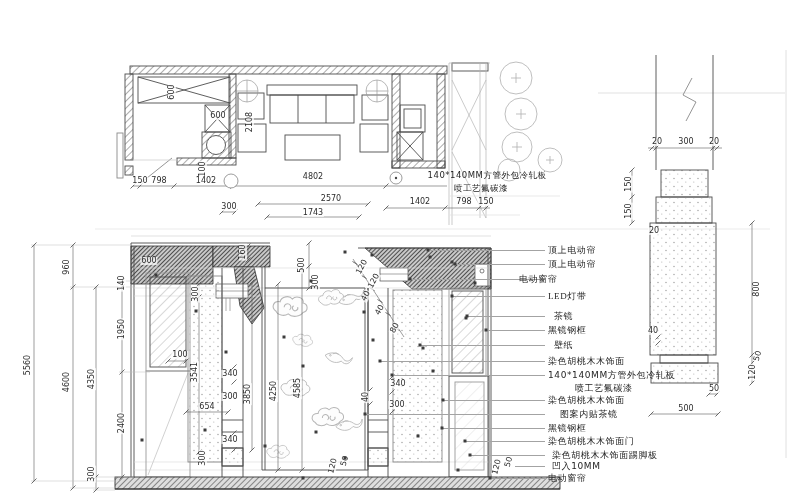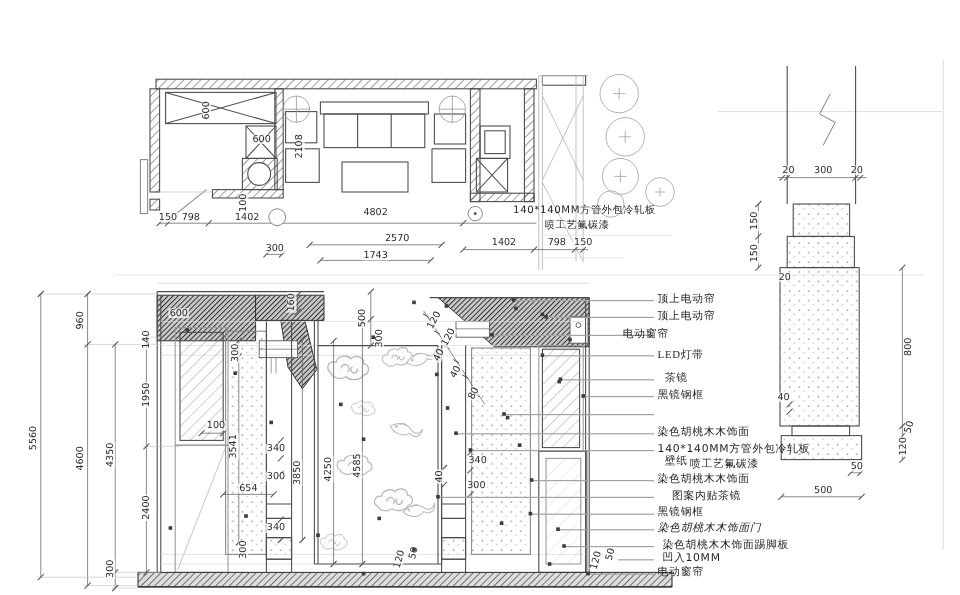--- a/index.html
+++ b/index.html
@@ -287,40 +287,40 @@
       <div class="dot" style="left: 452px; top: 296px;"></div>
       <div class="callout-label" style="left: 548px; top: 296px; font-family: Liberation Serif, serif;">LED灯带</div>
       <div class="leader" style="left: 467px; top: 316px; width: 78px;"></div>
       <div class="dot" style="left: 467px; top: 316px;"></div>
       <div class="callout-label" style="left: 554px; top: 316px;">茶镜</div>
       <div class="leader" style="left: 486px; top: 330px; width: 59px;"></div>
       <div class="dot" style="left: 486px; top: 330px;"></div>
       <div class="callout-label" style="left: 548px; top: 330px;">黑镜钢框</div>
       <div class="leader" style="left: 420px; top: 345px; width: 125px;"></div>
       <div class="dot" style="left: 420px; top: 345px;"></div>
-      <div class="callout-label" style="left: 554px; top: 345px; margin-top: 40px;">壁纸</div>
+      <div class="callout-label" style="left: 554px; top: 345px;">壁纸</div>
       <div class="leader" style="left: 380px; top: 361px; width: 165px;"></div>
       <div class="dot" style="left: 380px; top: 361px;"></div>
       <div class="callout-label" style="left: 548px; top: 361px;">染色胡桃木木饰面</div>
       <div class="leader" style="left: 392px; top: 375px; width: 153px;"></div>
       <div class="dot" style="left: 392px; top: 375px;"></div>
       <div class="callout-label" style="left: 548px; top: 375px;">140*140MM方管外包冷轧板</div>
       <div class="callout-label" style="left: 575px; top: 388px;">喷工艺氟碳漆</div>
       <div class="leader" style="left: 443px; top: 400px; width: 102px;"></div>
       <div class="dot" style="left: 443px; top: 400px;"></div>
       <div class="callout-label" style="left: 548px; top: 400px;">染色胡桃木木饰面</div>
       <div class="leader" style="left: 365px; top: 414px; width: 180px;"></div>
       <div class="dot" style="left: 365px; top: 414px;"></div>
       <div class="callout-label" style="left: 548px; top: 414px; padding-left: 12px;">图案内贴茶镜</div>
       <div class="leader" style="left: 442px; top: 428px; width: 103px;"></div>
       <div class="dot" style="left: 442px; top: 428px;"></div>
       <div class="callout-label" style="left: 548px; top: 428px;">黑镜钢框</div>
       <div class="leader" style="left: 465px; top: 441px; width: 80px;"></div>
       <div class="dot" style="left: 465px; top: 441px;"></div>
-      <div class="callout-label" style="left: 548px; top: 441px; font-style: italic;">染色胡桃木木饰面门</div>
+      <div class="callout-label" style="left: 548px; top: 441px;">染色胡桃木木饰面门</div>
       <div class="leader" style="left: 470px; top: 455px; width: 75px;"></div>
       <div class="dot" style="left: 470px; top: 455px;"></div>
       <div class="callout-label" style="left: 552px; top: 455px;">染色胡桃木木饰面踢脚板</div>
       <div class="leader" style="left: 515px; top: 466px; width: 30px;"></div>
       <div class="callout-label" style="left: 552px; top: 466px;">凹入10MM</div>
       <div class="leader" style="left: 490px; top: 478px; width: 55px;"></div>
       <div class="dot" style="left: 490px; top: 478px;"></div>
       <div class="callout-label" style="left: 548px; top: 478px;">电动窗帘</div>
       <div class="dot" style="left: 345px; top: 252px;"></div>
       <div class="dot" style="left: 452px; top: 262px;"></div>

